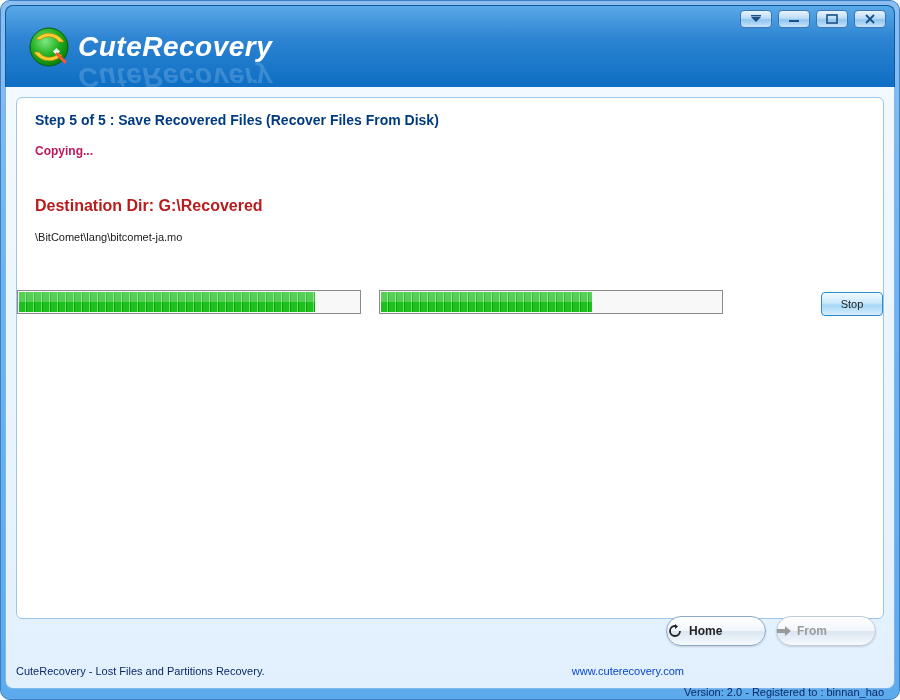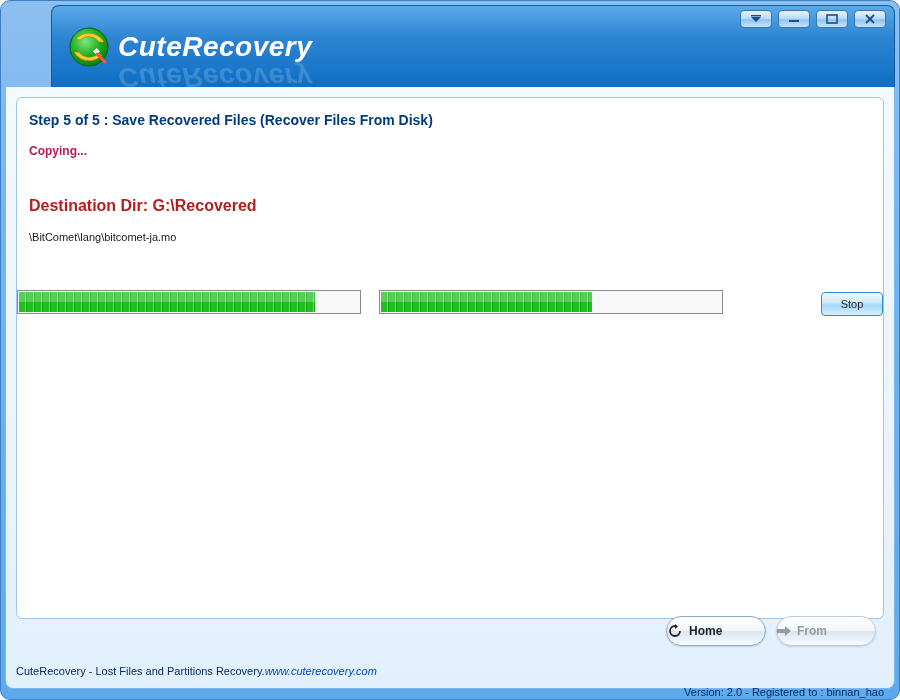--- a/index.html
+++ b/index.html
@@ -15,24 +15,23 @@
   }
 
   
   .titlebar {
     height: 82px;
     background: linear-gradient(to bottom, #5aa9e8 0%, #2d84d2 40%, #0e6ec3 100%);
     border-radius: 8px 8px 0 0;
     position: relative;
     display: flex;
     align-items: center;
-    padding-left: 14px;
+    padding-left: 20px;
     border: 1px solid #0d5a9e;
     border-bottom: none;
-    margin-left: 46px;
   }
   .logo {
     width: 46px; height: 46px; position: relative; margin-right: 6px;
   }
   .logo svg { display:block; }
   .apptitle {
     font-family: "Trebuchet MS", Verdana, sans-serif;
     font-size: 28px; font-weight: bold; font-style: italic;
     color: #fff;
     letter-spacing: 0.5px;
@@ -69,21 +68,21 @@
     height: 602px;
     padding: 10px;
     position: relative;
   }
 
   .inner-frame {
     background: #fff;
     border: 1px solid #9dc6ec;
     border-radius: 6px;
     height: 522px;
-    padding: 14px 12px;
+    padding: 14px 18px;
     position: relative;
   }
 
   .step-title {
     color: #003b82;
     font-size: 14px;
     font-weight: bold;
     margin-bottom: 16px;
   }
   .copying { color:#be185d; font-size:12px; font-weight:bold; margin-bottom:39px; }
@@ -155,21 +154,21 @@
   
   .statusbar {
     position: absolute;
     left: 10px; right: 10px; bottom: 6px;
     height: 22px;
     display:flex; align-items:center;
     font-size: 11px;
     color: #0a2a66;
   }
   .statusbar .sleft { flex: 0 0 auto; }
-  .statusbar .scenter { flex: 1; text-align:left;font-style:italic; }
+  .statusbar .scenter { flex: 1; text-align:right; }
   .statusbar .scenter a { color:#0645c8; text-decoration:none; }
   .statusbar .sright { flex: 0 0 auto; margin-top: 42px; }
 </style>
 </head>
 <body>
 
 <div class="window">
 
   <div class="titlebar">
     <div class="logo">

